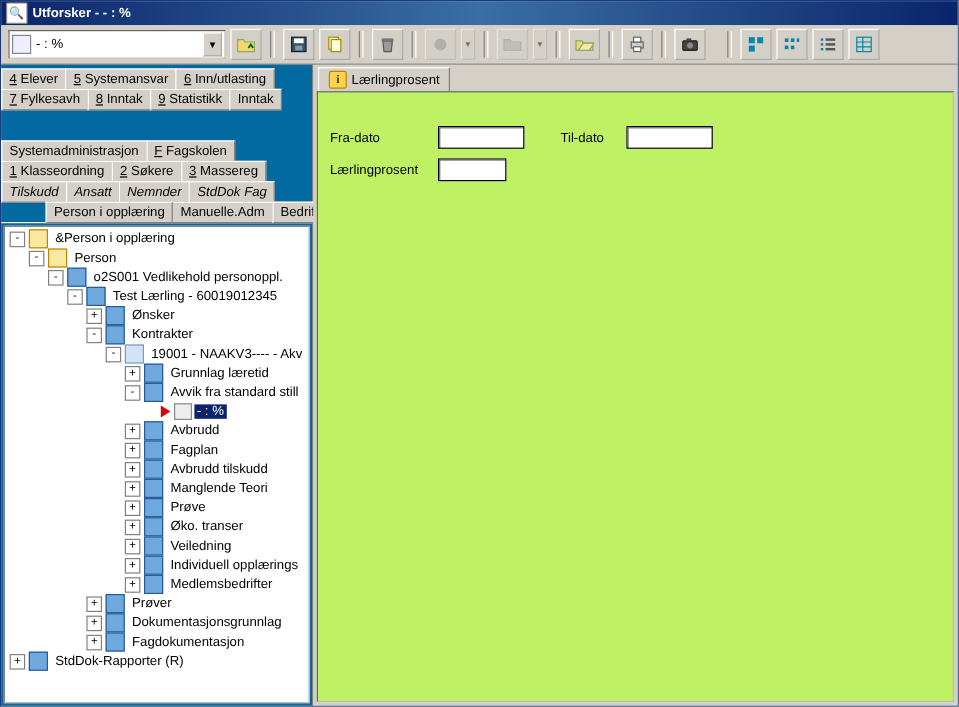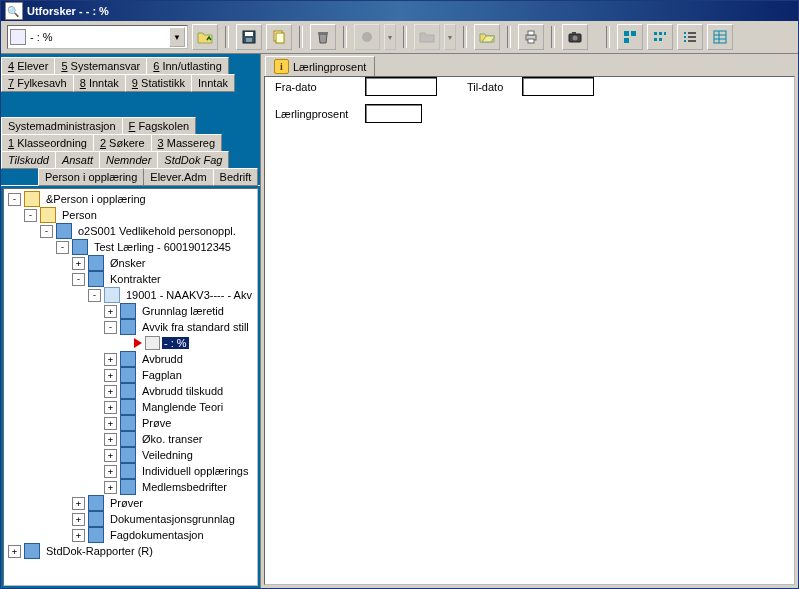--- a/index.html
+++ b/index.html
@@ -34,21 +34,21 @@
 .doc{background:#d0e4f5;border:1px solid #7a9ac5}
 .trow .lbl{padding:0 2px}
 .trow.sel .lbl{background:#0a246a;color:#fff}
 .redtri{width:0;height:0;border-top:5px solid transparent;border-bottom:5px solid transparent;border-left:8px solid #d00;margin-right:3px}
 .smico{width:13px;height:12px;border:1px solid #888;background:#eee;margin-right:2px}
 .right{flex:1;display:flex;flex-direction:column;background:#d4d0c8}
 .defbar{padding:3px 6px;border-bottom:1px solid #808080}
 .rtabs{display:flex;padding:2px 4px 0 4px}
 .rtab{border:1px solid #808080;border-top-color:#fff;border-left-color:#fff;border-bottom:none;background:#d4d0c8;padding:2px 8px;display:flex;align-items:center;gap:4px}
 .rtab .info{width:13px;height:13px;background:#ffd24d;border:1px solid #b8860b;border-radius:2px;font-family:serif;font-weight:bold;color:#5a3a00;display:flex;align-items:center;justify-content:center;font-size:10px}
-.form{flex:1;border:1px inset #bbb;margin:0 3px 3px 3px;background:#ffffff;padding:0 10px;position:relative}
+.form{flex:1;border:1px inset #bbb;margin:0 3px 3px 3px;background:#bef264;padding:28px 10px;position:relative}
 .frow{display:flex;align-items:center;margin-bottom:8px}
 .flabel{width:90px}
 .finput{width:70px;height:17px;background:#fff;border:1px solid #000;box-shadow:inset 1px 1px 0 #808080}
 .flabel2{margin-left:30px;width:55px}
 .disabled{opacity:.45}
 </style>
 </head>
 <body>
 
 <div class="window">
@@ -190,21 +190,21 @@
             <div class="tab"><u>3</u> Massereg</div>
           </div>
           <div style="display: flex; width: 100%; font-style: italic;">
             <div class="tab">Tilskudd</div>
             <div class="tab">Ansatt</div>
             <div class="tab">Nemnder</div>
             <div class="tab">StdDok Fag</div>
           </div>
           <div style="display: flex; width: 100%; margin-left: 37px;">
             <div class="tab active">Person i opplæring</div>
-            <div class="tab">Elever.Adm</div>
+            <div class="tab">Manuelle.Adm</div>
             <div class="tab">Bedrift</div>
           </div>
         </div>
       <div class="explorer-left">
         <div class="tree" id="tree">
             <div class="trow" style="padding-left: 4px;">
               <div class="twister">-</div>
               <div class="ticon folder open"></div>
               <span class="lbl">&amp;Person i opplæring</span>
             </div>

